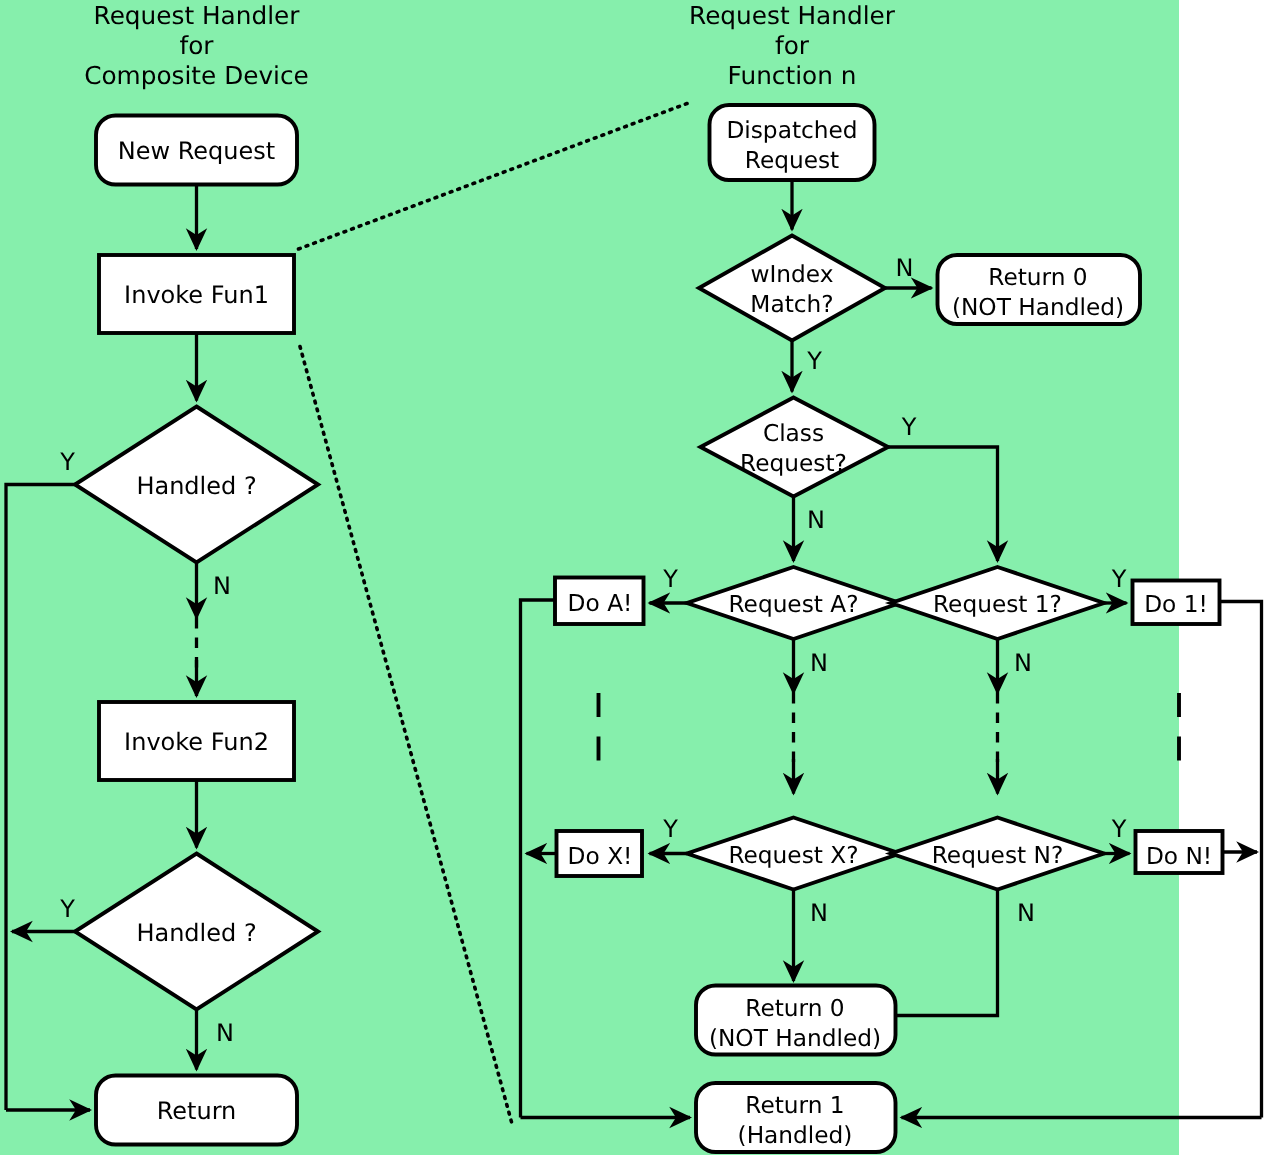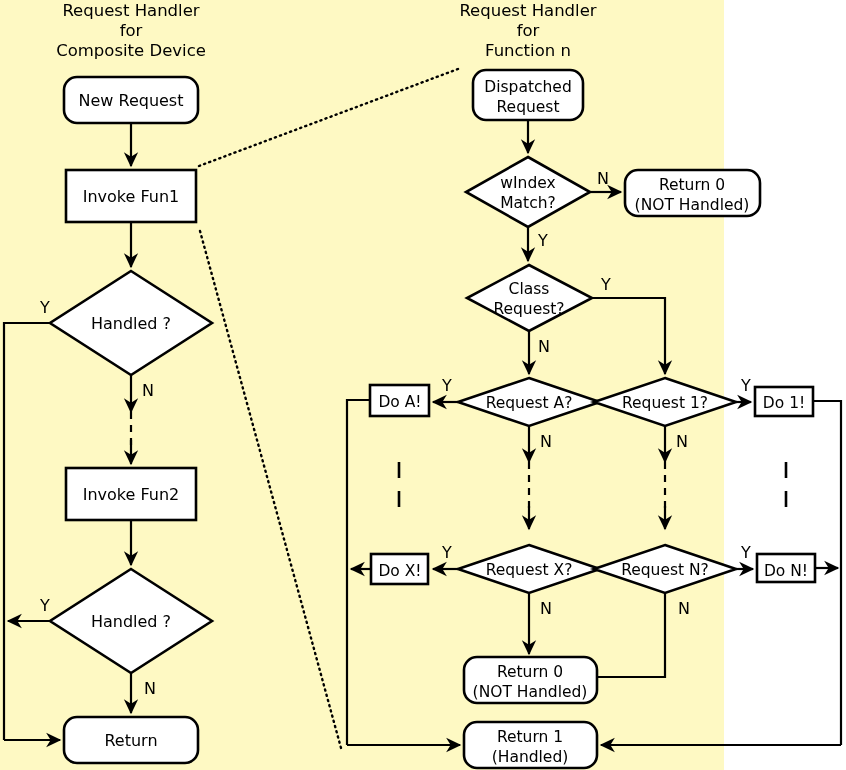--- a/index.html
+++ b/index.html
@@ -1,17 +1,17 @@
 <!DOCTYPE html>
 <html><head>
 <meta charset="utf-8">
 <style>
   html,body{margin:0;padding:0;background:#ffffff;}
   body{width:846px;height:770px;overflow:hidden;font-family:"DejaVu Sans",sans-serif;}
-  #stage{position:relative;width:724px;height:770px;background:#fef9c3;}
+  #stage{position:relative;width:786px;height:770px;background:#86efac;}
   svg{display:block;}
   .shape{fill:#ffffff;stroke:#000000;stroke-width:2.6;}
   .ln{stroke:#000000;stroke-width:2.2;fill:none;}
   .dash{stroke:#000000;stroke-width:2.2;fill:none;stroke-dasharray:7 6;}
   .dotted{stroke:#000000;stroke-width:2.4;fill:none;stroke-dasharray:1.2 4.2;stroke-linecap:round;}
   .tick{stroke:#000000;stroke-width:2.6;fill:none;stroke-linecap:butt;}
   text{font-family:"DejaVu Sans",sans-serif;fill:#000000;}
   .t-title{font-size:16.5px;text-anchor:middle;}
   .t-node{font-size:16px;text-anchor:middle;}
   .t-node-sm{font-size:15.5px;text-anchor:middle;}

